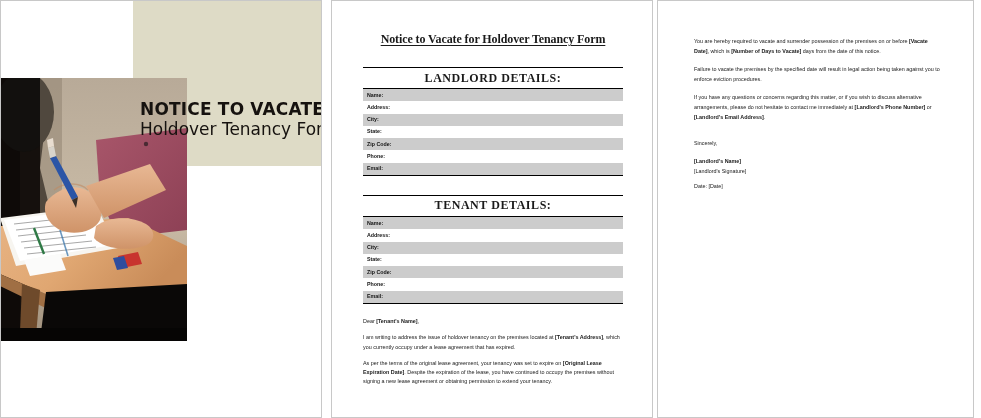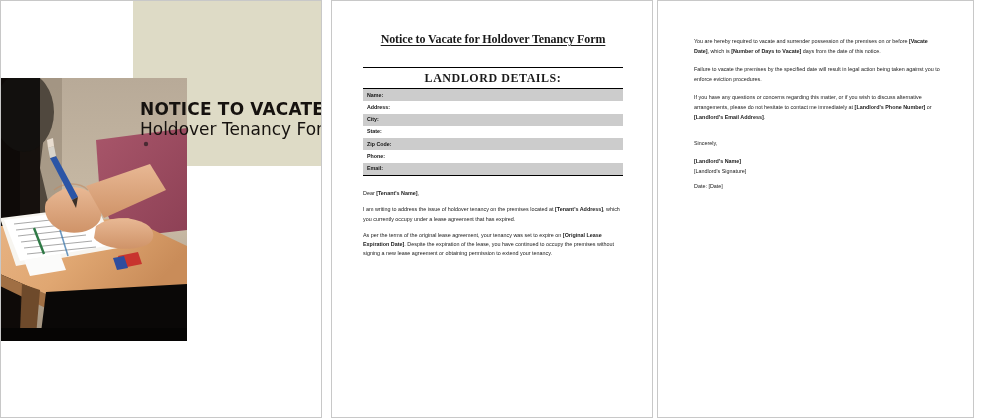--- a/index.html
+++ b/index.html
@@ -247,20 +247,30 @@
         <div class="section-heading">LANDLORD DETAILS:</div>
         <div class="field-row shaded">Name:</div>
         <div class="field-row">Address:</div>
         <div class="field-row shaded">City:</div>
         <div class="field-row">State:</div>
         <div class="field-row shaded">Zip Code:</div>
         <div class="field-row">Phone:</div>
         <div class="field-row shaded">Email:</div>
       </div>
 
+      <div class="section">
+        <div class="section-heading">TENANT DETAILS:</div>
+        <div class="field-row shaded">Name:</div>
+        <div class="field-row">Address:</div>
+        <div class="field-row shaded">City:</div>
+        <div class="field-row">State:</div>
+        <div class="field-row shaded">Zip Code:</div>
+        <div class="field-row">Phone:</div>
+        <div class="field-row shaded">Email:</div>
+      </div>
 
       <div class="letter-block">
         <p class="para"><span>Dear </span><b>[Tenant's Name]</b><span>,</span></p>
 
         <p class="para"><span>I am writing to address the issue of holdover tenancy on the premises located at </span><b>[Tenant's Address]</b><span>, which you currently occupy under a lease agreement that has expired.</span></p>
 
         <p class="para"><span>As per the terms of the original lease agreement, your tenancy was set to expire on </span><b>[Original Lease Expiration Date]</b><span>. Despite the expiration of the lease, you have continued to occupy the premises without signing a new lease agreement or obtaining permission to extend your tenancy.</span></p>
       </div>
 
     </div>

